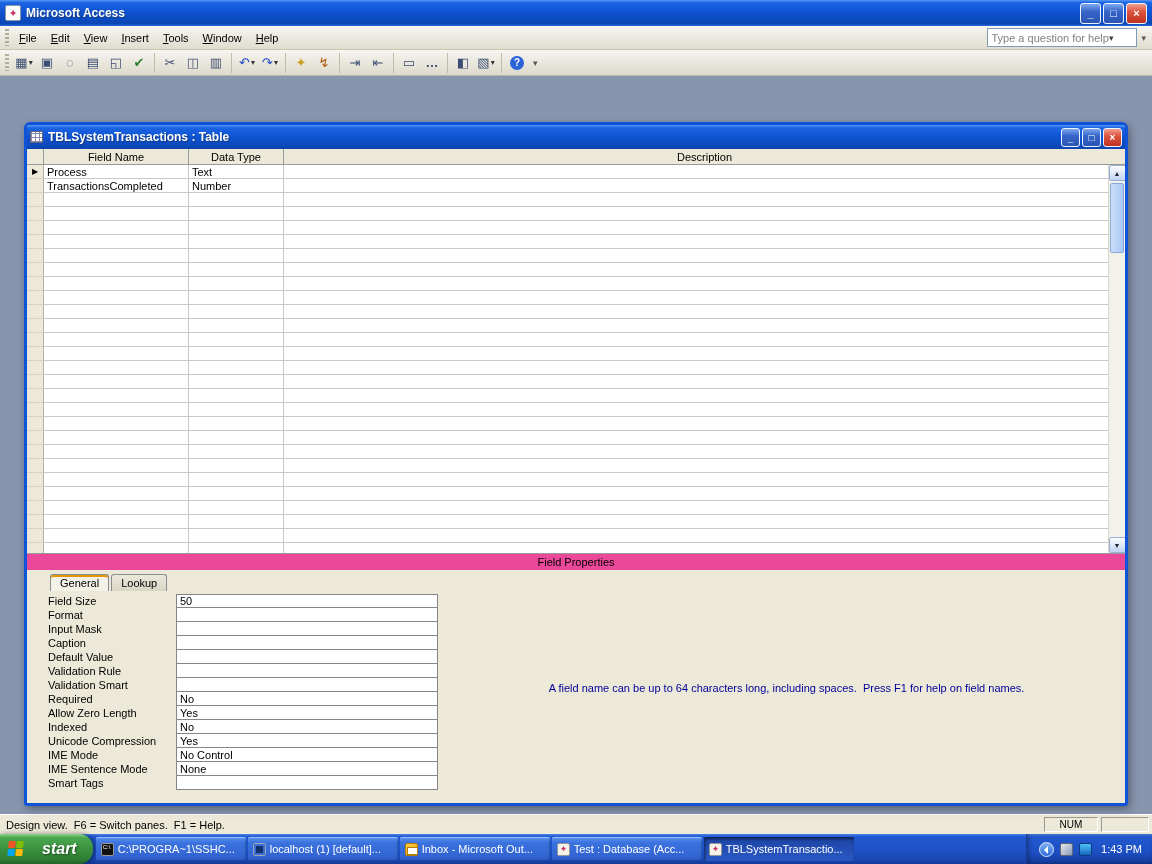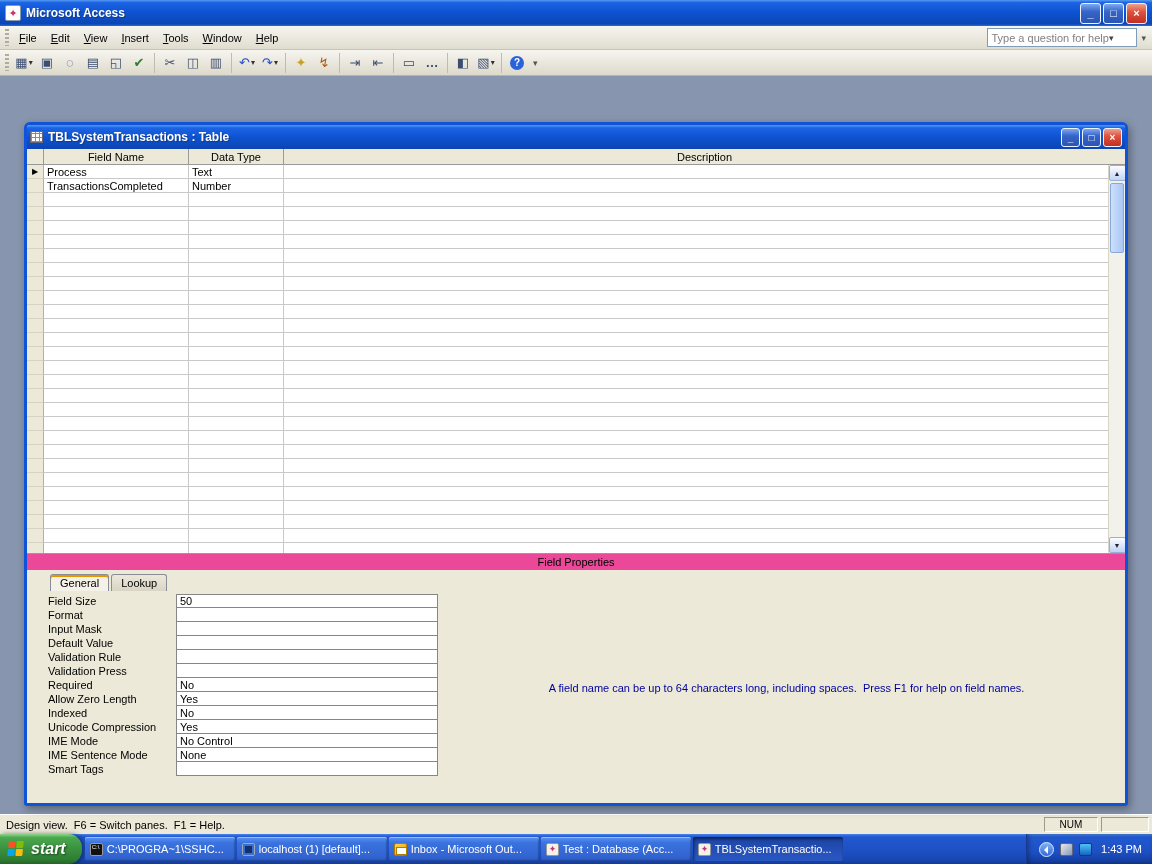--- a/index.html
+++ b/index.html
@@ -115,21 +115,21 @@
   .statusbar { height:20px; flex:none; background:#ECE9D8; border-top:1px solid #fff;
     display:flex; align-items:center; gap:3px; padding:1px 3px; }
   .sb-msg { flex:1; padding:0 3px; color:#000; white-space:pre; overflow:hidden; }
   .sb-panel { width:54px; height:15px; flex:none; border:1px solid; border-color:#9c9a8c #fff #fff #9c9a8c;
     display:flex; align-items:center; justify-content:center; font-size:10px; color:#000; }
   .sb-panel.empty { width:48px; }
 
   
   .taskbar { height:30px; flex:none; display:flex; align-items:stretch;
     background:linear-gradient(180deg,#4b87e8 0%,#2a64dc 6%,#2258cf 10%,#1d4fc4 60%,#1845ae 88%,#123a98 100%); }
-  .start-btn { flex:none; display:flex; align-items:center; gap:6px; padding:0 16px 0 8px;
+  .start-btn { flex:none; display:flex; align-items:center; gap:17px; padding:0 16px 0 8px;
     border-radius:0 14px 14px 0;
     background:linear-gradient(180deg,#8ed48a 0%,#4aa84e 12%,#3c9441 45%,#2e7d33 85%,#246427 100%);
     box-shadow:2px 0 5px rgba(0,0,0,.45); color:#fff; font-weight:bold; font-style:italic; font-size:16px;
     text-shadow:1px 1px 2px #1c4a1e; }
   .flag { width:17px; height:16px; display:grid; grid-template-columns:7px 7px; grid-template-rows:7px 7px;
     gap:1px; transform:skewX(-6deg); }
   .flag i { border-radius:1px; }
   .flag i:nth-child(1){ background:#f35325; } .flag i:nth-child(2){ background:#81bc06; }
   .flag i:nth-child(3){ background:#05a6f0; } .flag i:nth-child(4){ background:#ffba08; }
   .task-btns { display:flex; flex:1; overflow:hidden; padding-left:2px; }
@@ -485,29 +485,33 @@
               </div>
               <div class="p-row">
                 <span class="p-label">Format</span>
                 <span class="p-value"></span>
               </div>
               <div class="p-row">
                 <span class="p-label">Input Mask</span>
                 <span class="p-value"></span>
               </div>
               <div class="p-row">
+                <span class="p-label">Caption</span>
+                <span class="p-value"></span>
+              </div>
+              <div class="p-row">
                 <span class="p-label">Default Value</span>
                 <span class="p-value"></span>
               </div>
               <div class="p-row">
                 <span class="p-label">Validation Rule</span>
                 <span class="p-value"></span>
               </div>
               <div class="p-row">
-                <span class="p-label">Validation Press</span>
+                <span class="p-label">Validation Smart</span>
                 <span class="p-value"></span>
               </div>
               <div class="p-row">
                 <span class="p-label">Required</span>
                 <span class="p-value">No</span>
               </div>
               <div class="p-row">
                 <span class="p-label">Allow Zero Length</span>
                 <span class="p-value">Yes</span>
               </div>

